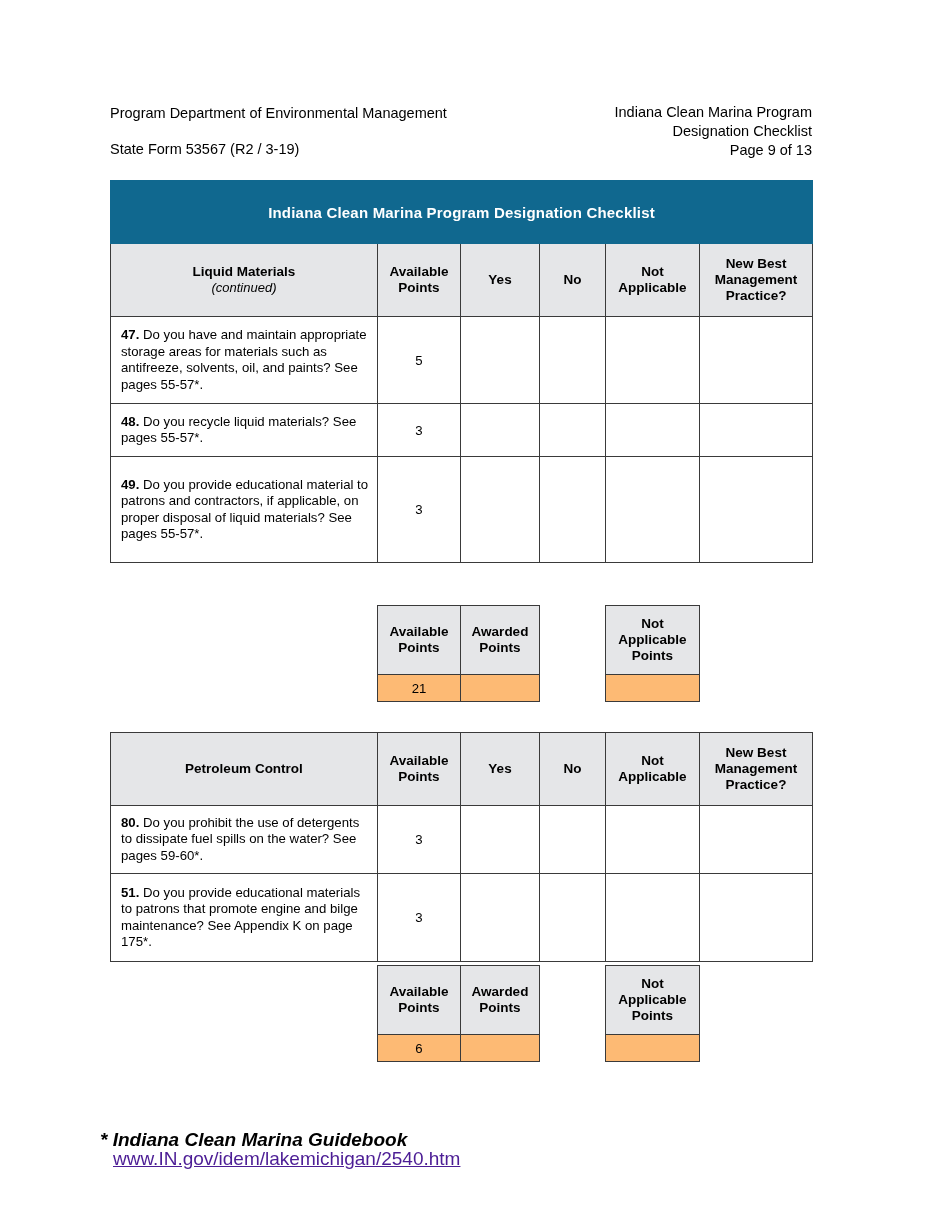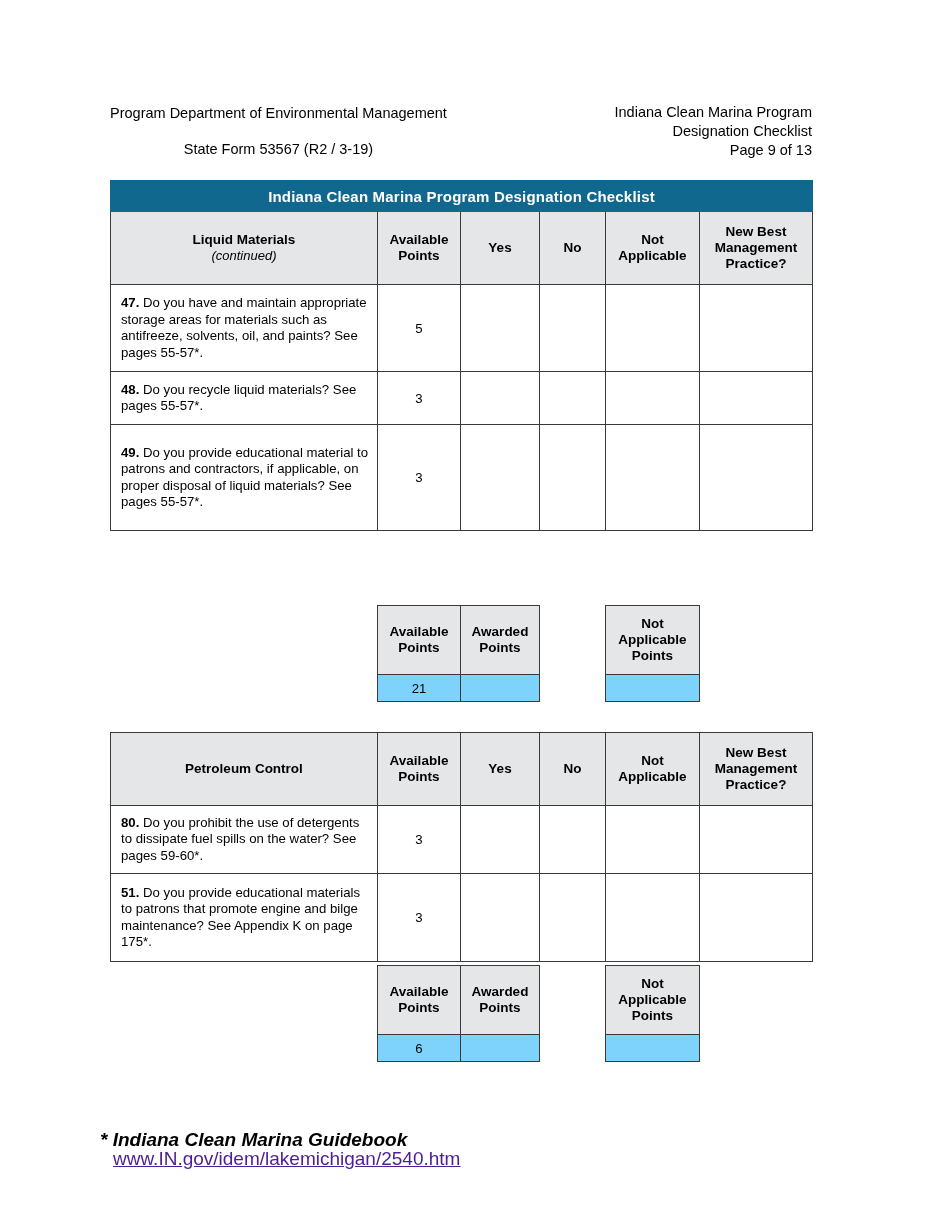--- a/index.html
+++ b/index.html
@@ -26,41 +26,41 @@
   }
   .hdr-left {
     position: absolute;
     left: 0;
     top: 0;
     text-align: left;
     font-size: 14.5px;
     line-height: 20px;
     white-space: nowrap;
   }
-  .hdr-left .line2 { margin-top: 16px; text-align: center; }
+  .hdr-left .line2 { margin-top: 16px; }
   .hdr-right {
     position: absolute;
     right: 0;
     top: 0;
     text-align: right;
     font-size: 14.5px;
     line-height: 19px;
     white-space: nowrap;
   }
 
   
   .tbl {
     position: absolute;
     border-collapse: collapse;
     table-layout: fixed;
     font-size: 13px;
   }
   .tbl td, .tbl th {
     border: 1px solid #3a3a3a;
-    padding: 0;
+    padding: 16px;
     vertical-align: middle;
     font-weight: normal;
   }
 
   
   .banner-row td {
     background: #10688f;
     color: #ffffff;
     font-weight: bold;
     font-size: 15px;
@@ -119,21 +119,21 @@
   }
   .sum .shd td {
     background: #e5e6e8;
     font-weight: bold;
     line-height: 16px;
     height: 64px;
     padding: 2px;
   }
   .sum .val td {
     height: 26px;
-    background: #7dd3fc;
+    background: #fdba74;
     font-size: 13.2px;
   }
   .sum td.spacer {
     border: none;
     background: transparent;
   }
 
   
   .footer {
     position: absolute;

